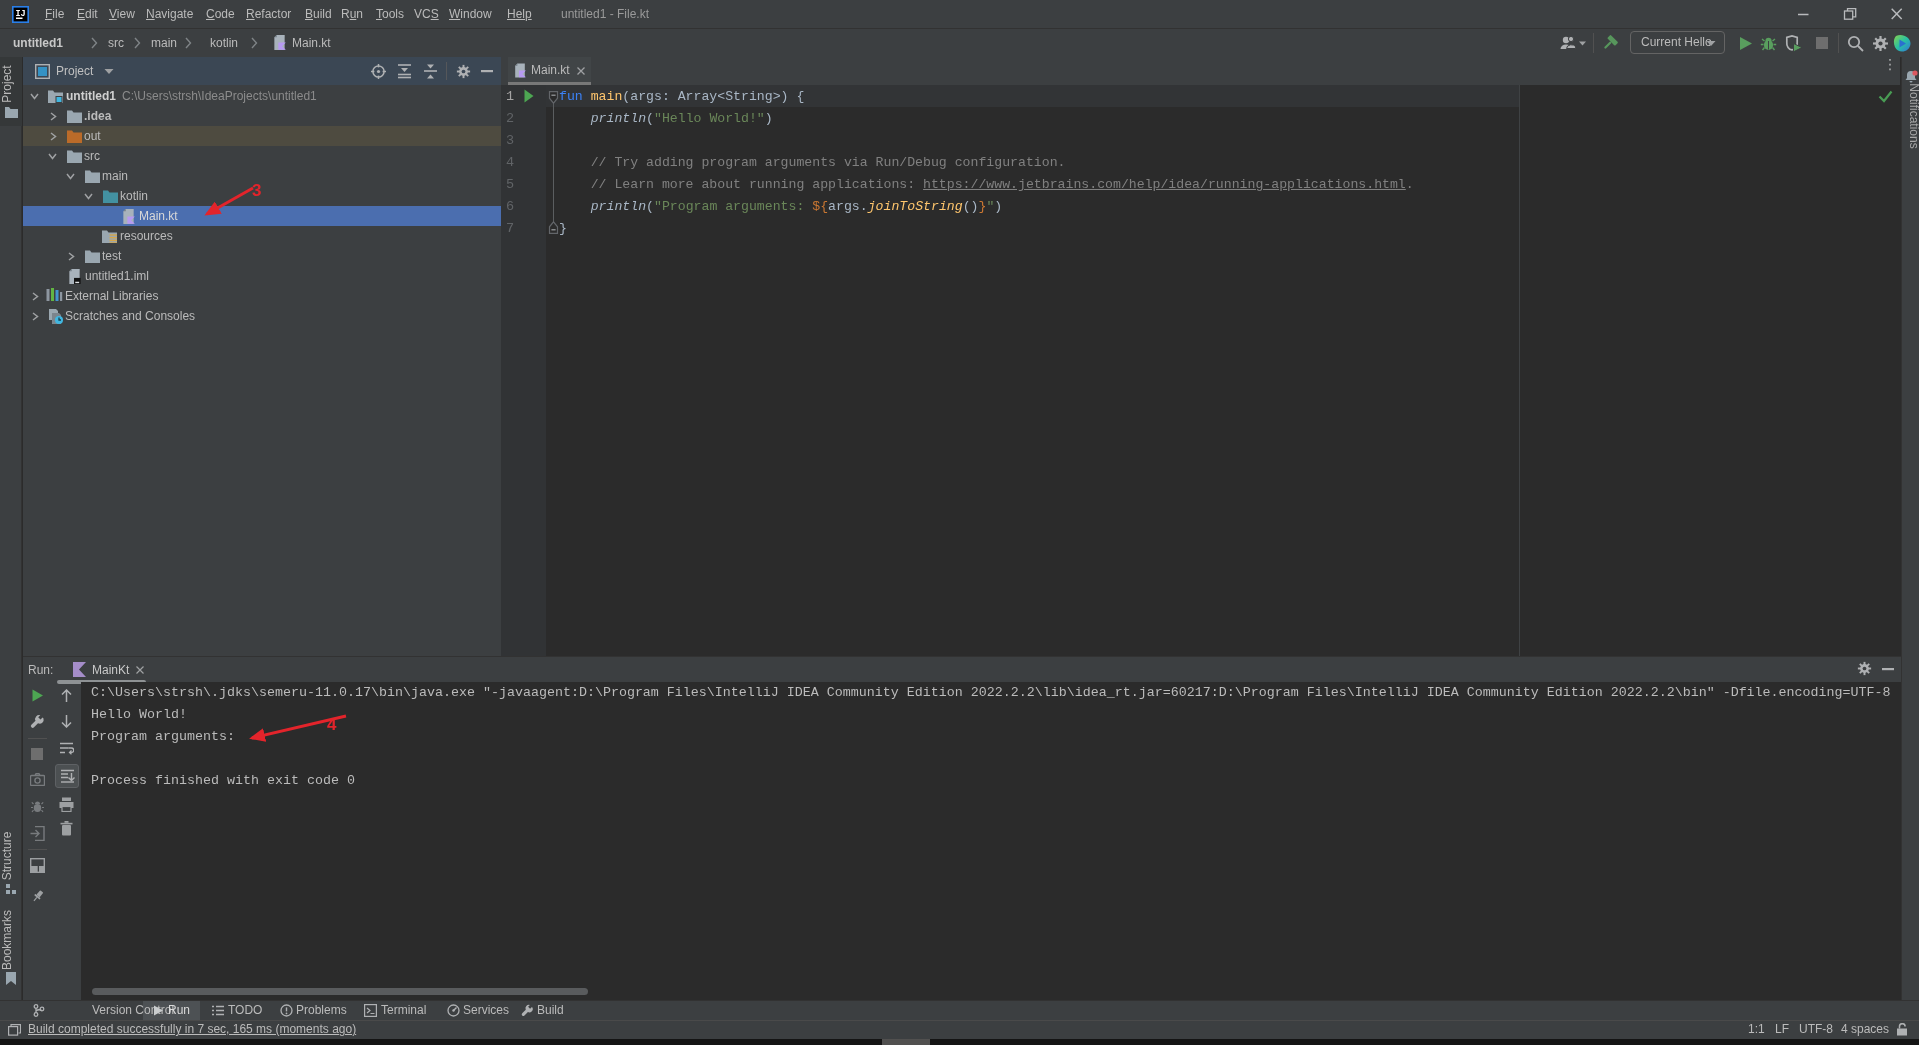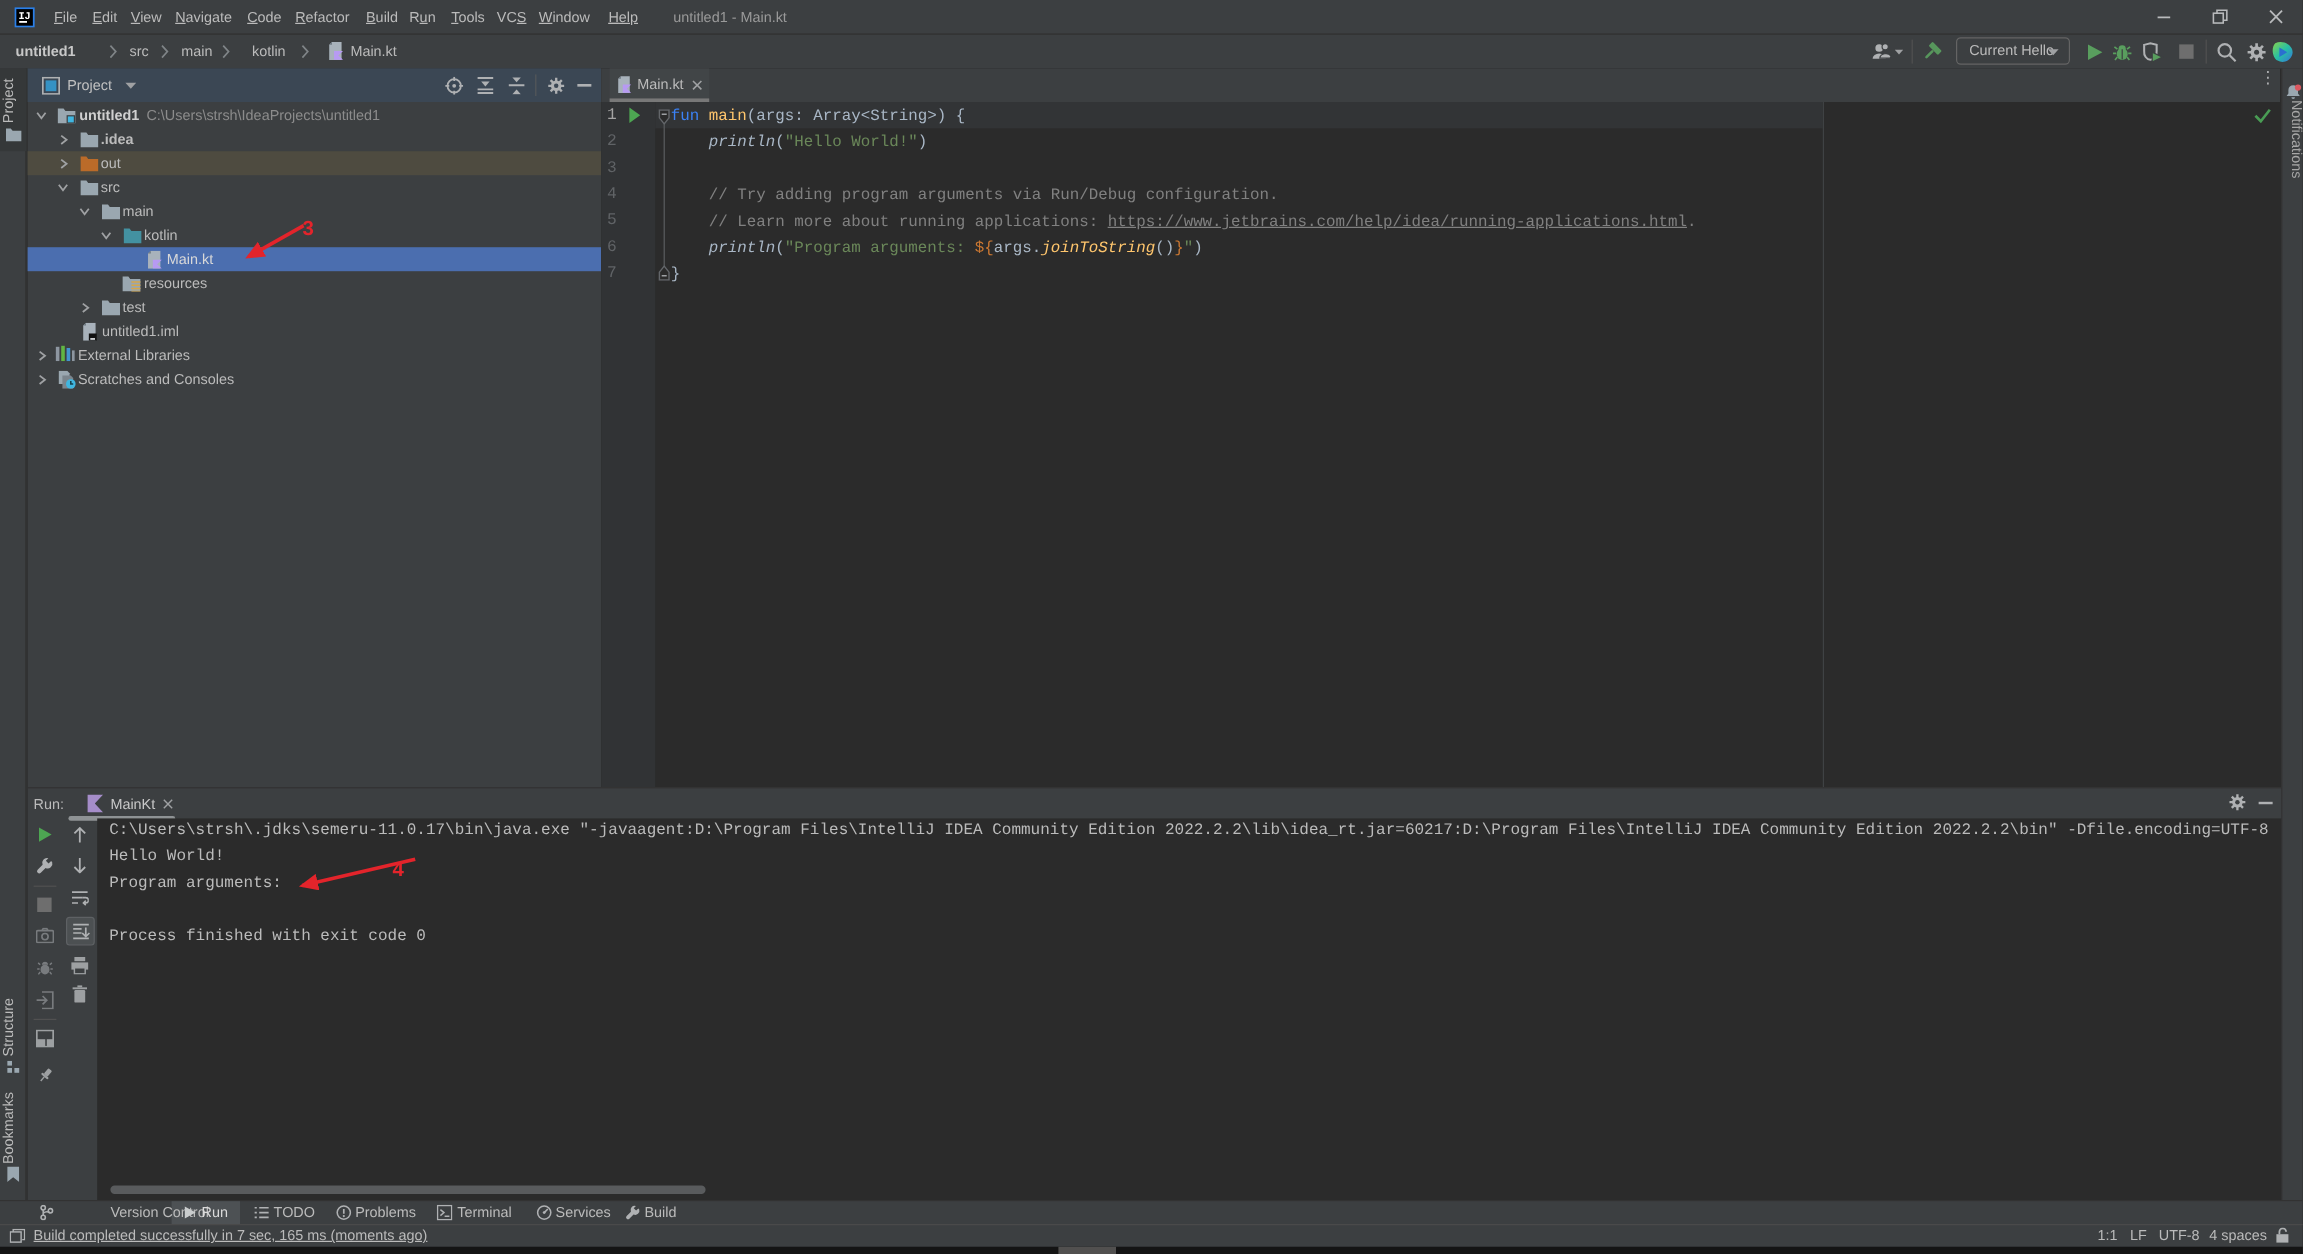--- a/index.html
+++ b/index.html
@@ -26,21 +26,21 @@
   <div class="abs ui" style="left:109px;top:0;height:28px;line-height:28px;"><u>V</u>iew</div>
   <div class="abs ui" style="left:146px;top:0;height:28px;line-height:28px;"><u>N</u>avigate</div>
   <div class="abs ui" style="left:206px;top:0;height:28px;line-height:28px;"><u>C</u>ode</div>
   <div class="abs ui" style="left:246px;top:0;height:28px;line-height:28px;"><u>R</u>efactor</div>
   <div class="abs ui" style="left:305px;top:0;height:28px;line-height:28px;"><u>B</u>uild</div>
   <div class="abs ui" style="left:341px;top:0;height:28px;line-height:28px;">R<u>u</u>n</div>
   <div class="abs ui" style="left:376px;top:0;height:28px;line-height:28px;"><u>T</u>ools</div>
   <div class="abs ui" style="left:414px;top:0;height:28px;line-height:28px;">VC<u>S</u></div>
   <div class="abs ui" style="left:449px;top:0;height:28px;line-height:28px;"><u>W</u>indow</div>
   <div class="abs ui" style="left:507px;top:0;height:28px;line-height:28px;text-decoration:underline;"><u>H</u>elp</div>
-  <div class="abs ui" style="left:561px;top:0;height:28px;line-height:28px;color:#9a9a9a;">untitled1 - Main.kt</div>
+  <div class="abs ui" style="left:561px;top:0;height:28px;line-height:28px;color:#9a9a9a;">untitled1 - File.kt</div>
 
   <svg class="abs" style="left:1786px;top:0;" width="133" height="28" viewBox="0 0 133 28">
     <line x1="12" y1="14.5" x2="22.5" y2="14.5" stroke="#b8babc" stroke-width="1.5"></line>
     <rect x="58.5" y="11" width="8.2" height="8.2" fill="none" stroke="#b8babc" stroke-width="1.3"></rect>
     <path d="M 61.5 11 L 61.5 8.6 L 69.7 8.6 L 69.7 16.8 L 66.7 16.8" fill="none" stroke="#b8babc" stroke-width="1.3"></path>
     <path d="M 105.7 8.8 L 115.7 19 M 115.7 8.8 L 105.7 19" stroke="#b8babc" stroke-width="1.5"></path>
   </svg>
 
   <div class="abs" style="left:0;top:28px;width:1919px;height:29px;background:#3c3f41;border-top:1px solid #323232;"></div>
   <div class="abs ui" style="left:13px;top:29px;height:28px;line-height:28px;font-weight:bold;color:#c8c8c8;">untitled1</div>

